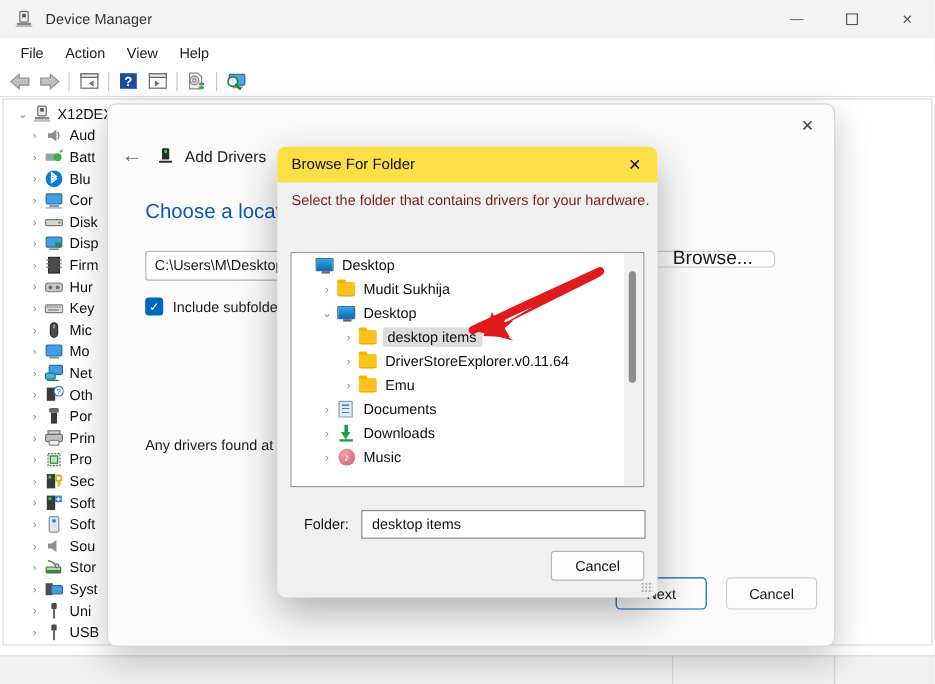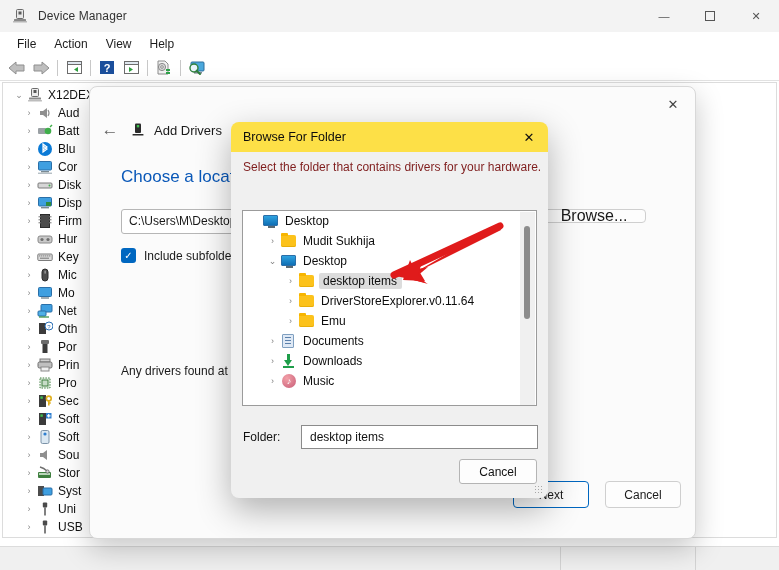--- a/index.html
+++ b/index.html
@@ -172,21 +172,21 @@
     position: absolute; right: 1px; top: 1px; width: 15px; height: 194px; background: #f0f0f0;
   }
   .bff-sbthumb {
     position: absolute; right: 5px; top: 14px; width: 6px; height: 93px;
     background: #8c8c8c; border-radius: 3px;
   }
   .bff-folderrow {
     position: absolute; left: 12px; top: 303px; width: 295px; height: 24px;
     display: flex; align-items: center;
   }
-  .bff-flabel { font-size: 12px; color: #111; width: 58px; flex: none; }
+  .bff-flabel { font-size: 12px; color: #111; width: 58px; flex: none; text-align: center; }
   .bff-finput {
     flex: 1; height: 24px; background: #fff; border: 1px solid #8b8b8b;
     font-size: 12px; color: #111; padding: 4px 8px; overflow: hidden; white-space: nowrap;
   }
   .bff-foot {
     position: absolute; right: 11px; bottom: 14px; display: flex; gap: 8px;
   }
   .bbtn {
     width: 78px; height: 25px; border-radius: 3px; font-size: 12px; color: #111;
     display: flex; align-items: center; justify-content: center;

